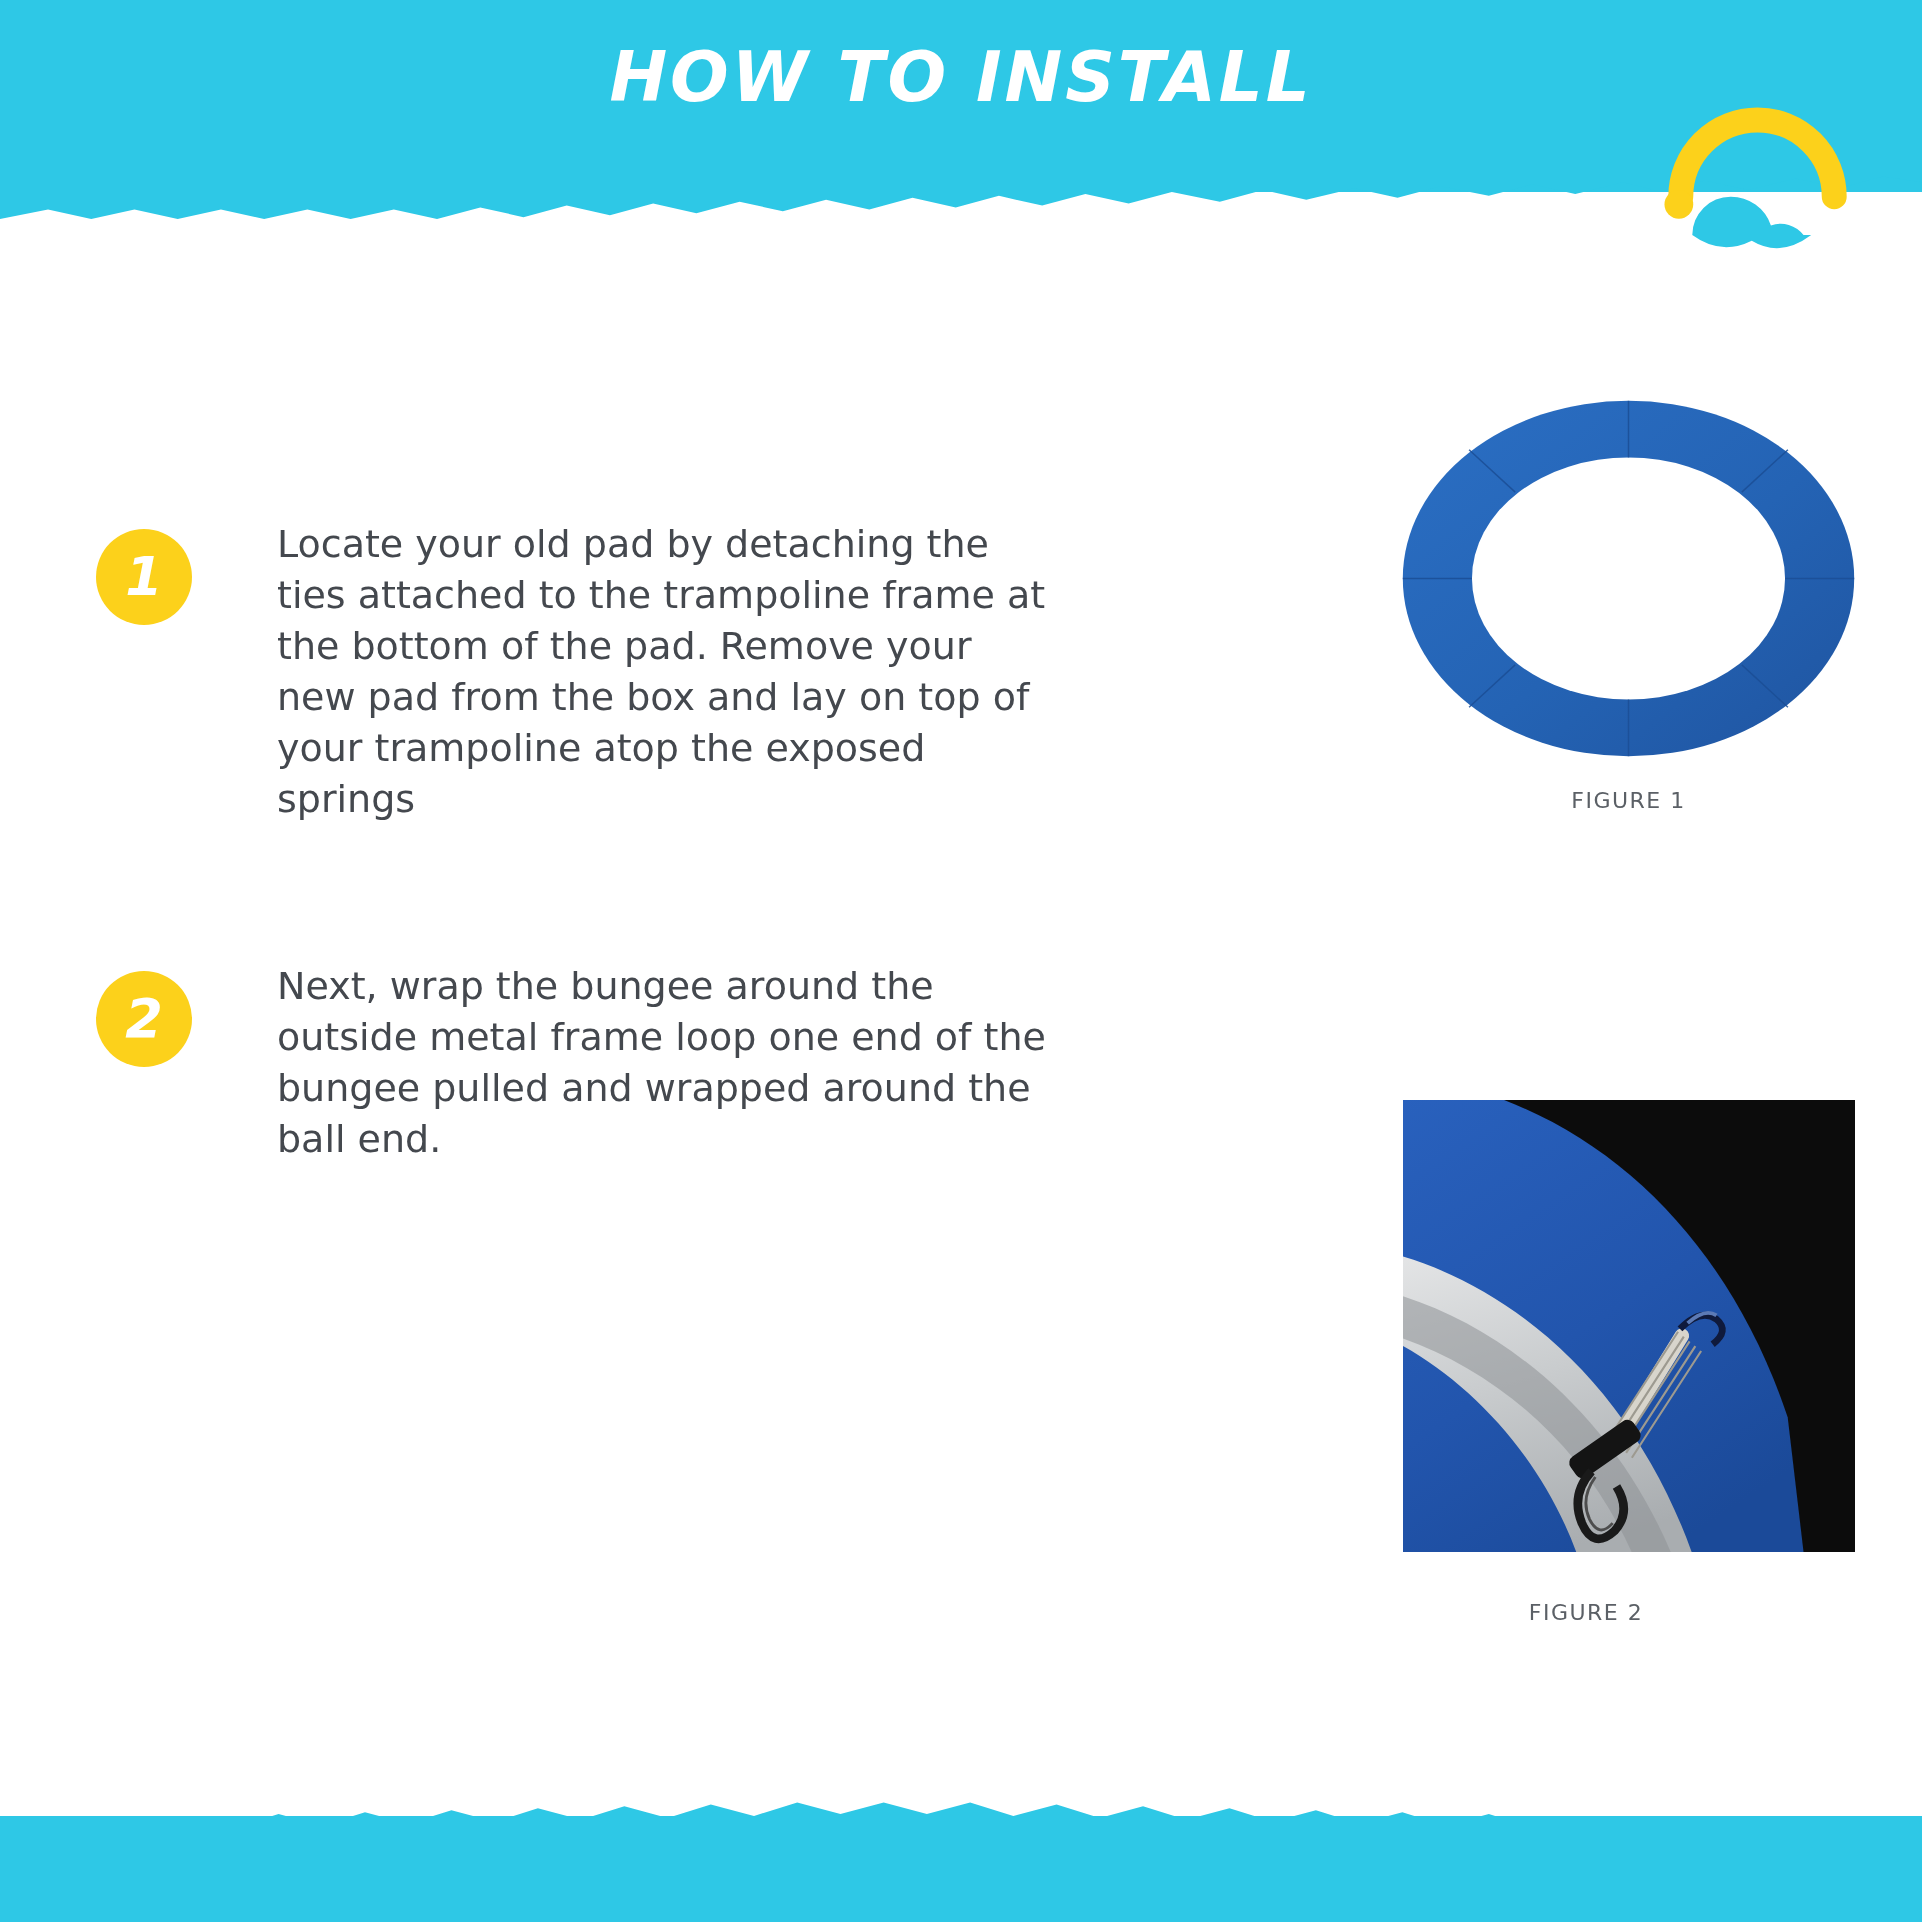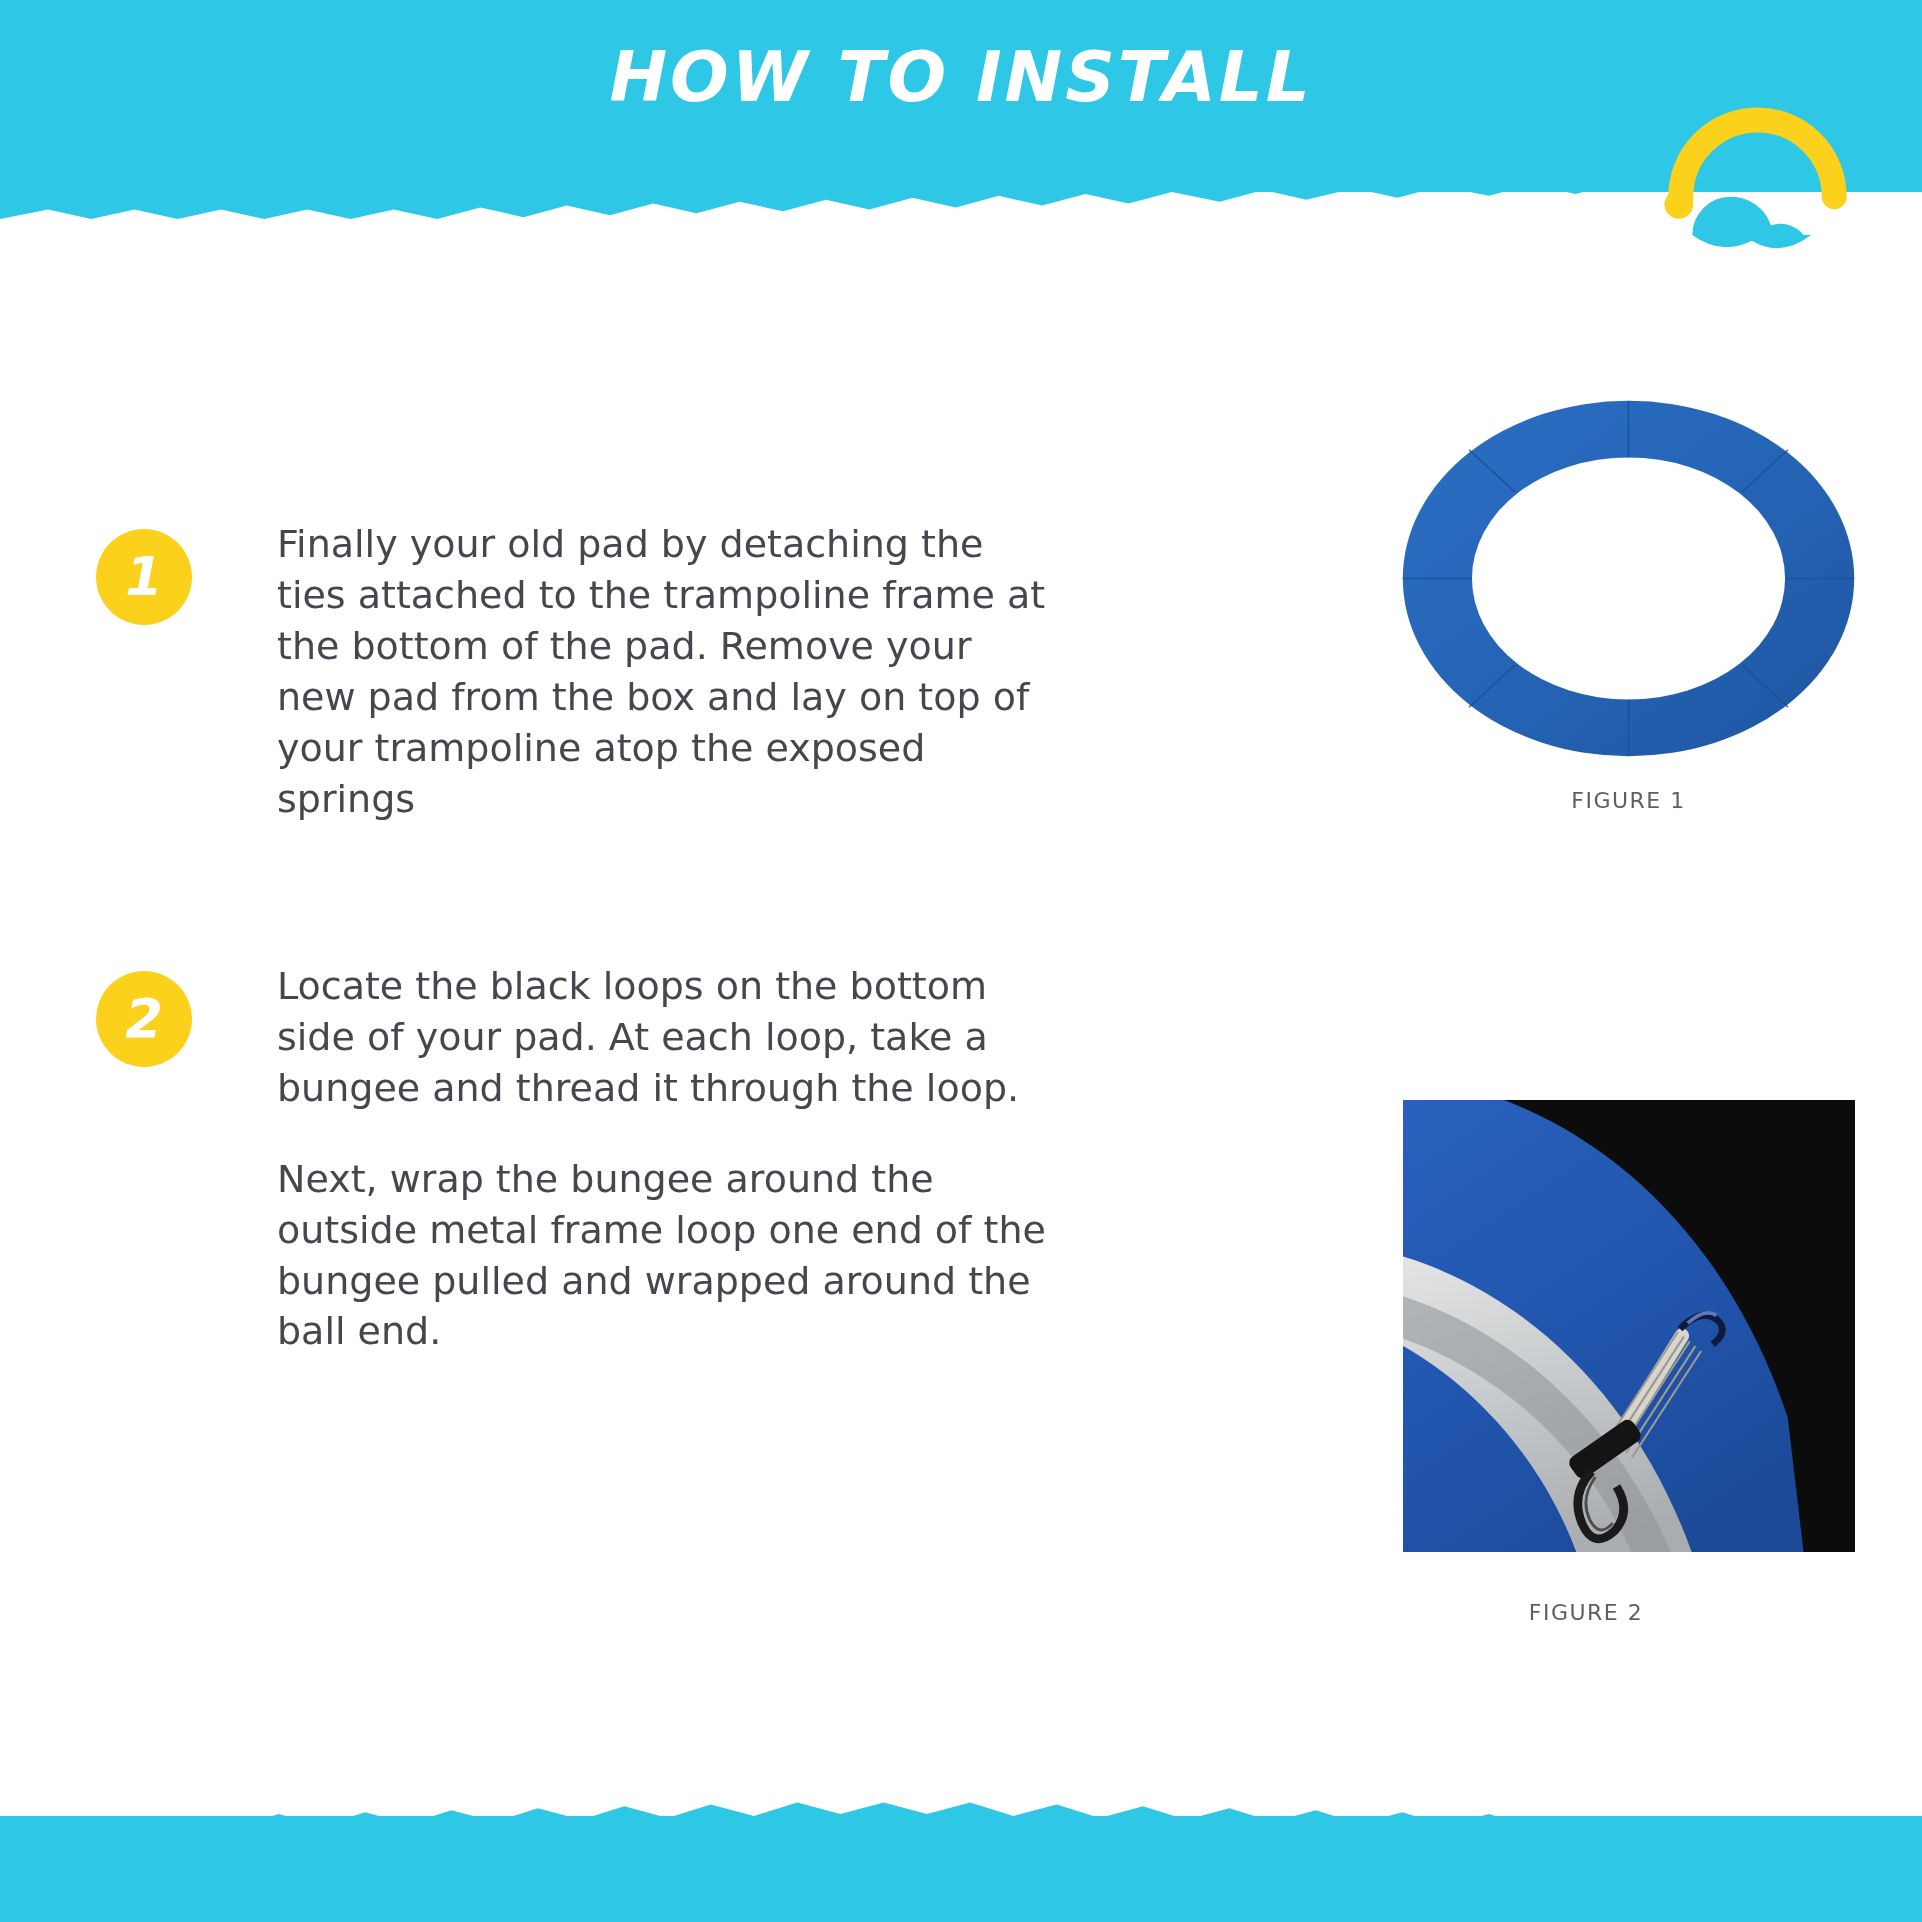--- a/index.html
+++ b/index.html
@@ -149,28 +149,27 @@
 <svg class="logo" viewBox="0 0 220 180">
   <path d="M30,110 A80,80 0 0 1 190,110" fill="none" stroke="#fcd11b" stroke-width="26" stroke-linecap="round"></path>
   <circle cx="28" cy="118" r="15" fill="#fcd11b"></circle>
   <path d="M42,150 a40,40 0 0 1 40,-40 a44,44 0 0 1 42,30 a30,30 0 0 1 34,10 z" fill="#2ec8e6"></path>
   <path d="M42,150 q30,22 62,6 q30,18 62,-6 z" fill="#2ec8e6"></path>
 </svg>
 
 <div class="step step-1">
   <div class="badge">1</div>
   <div class="step-body">
-    <p>Finally your old pad by detaching the ties attached to the trampoline frame at the bottom of the pad. Remove your new pad from the box and lay on top of your trampoline atop the exposed springs</p>
+    <p>Locate your old pad by detaching the ties attached to the trampoline frame at the bottom of the pad. Remove your new pad from the box and lay on top of your trampoline atop the exposed springs</p>
   </div>
 </div>
 
 <div class="step step-2">
   <div class="badge">2</div>
   <div class="step-body">
-    <p>Locate the black loops on the bottom side of your pad. At each loop, take a bungee and thread it through the loop.</p>
     <p>Next, wrap the bungee around the outside metal frame loop one end of the bungee pulled and wrapped around the ball end.</p>
   </div>
 </div>
 
 <div class="figure fig1">
   <svg width="461" height="365" viewBox="0 0 480 380">
     <defs>
       <linearGradient id="ringgrad" x1="0" y1="0" x2="1" y2="1">
         <stop offset="0%" stop-color="#2b6fc4"></stop>
         <stop offset="55%" stop-color="#2463b4"></stop>

